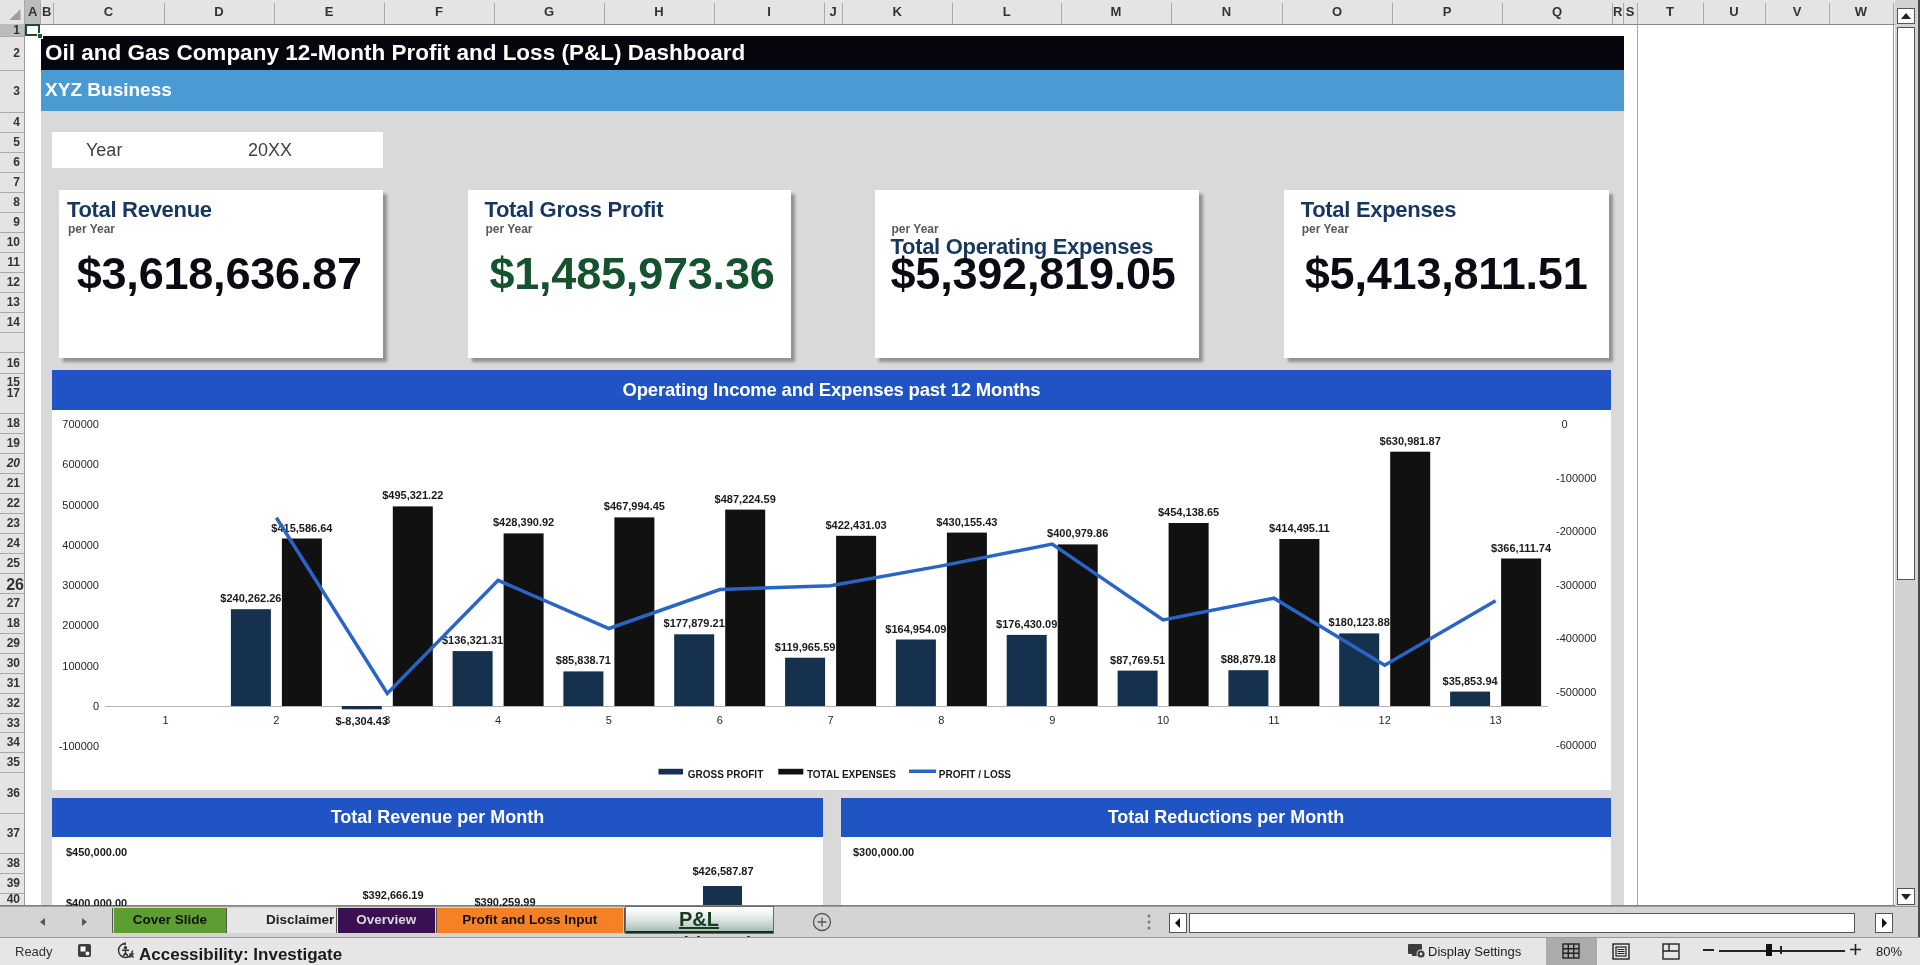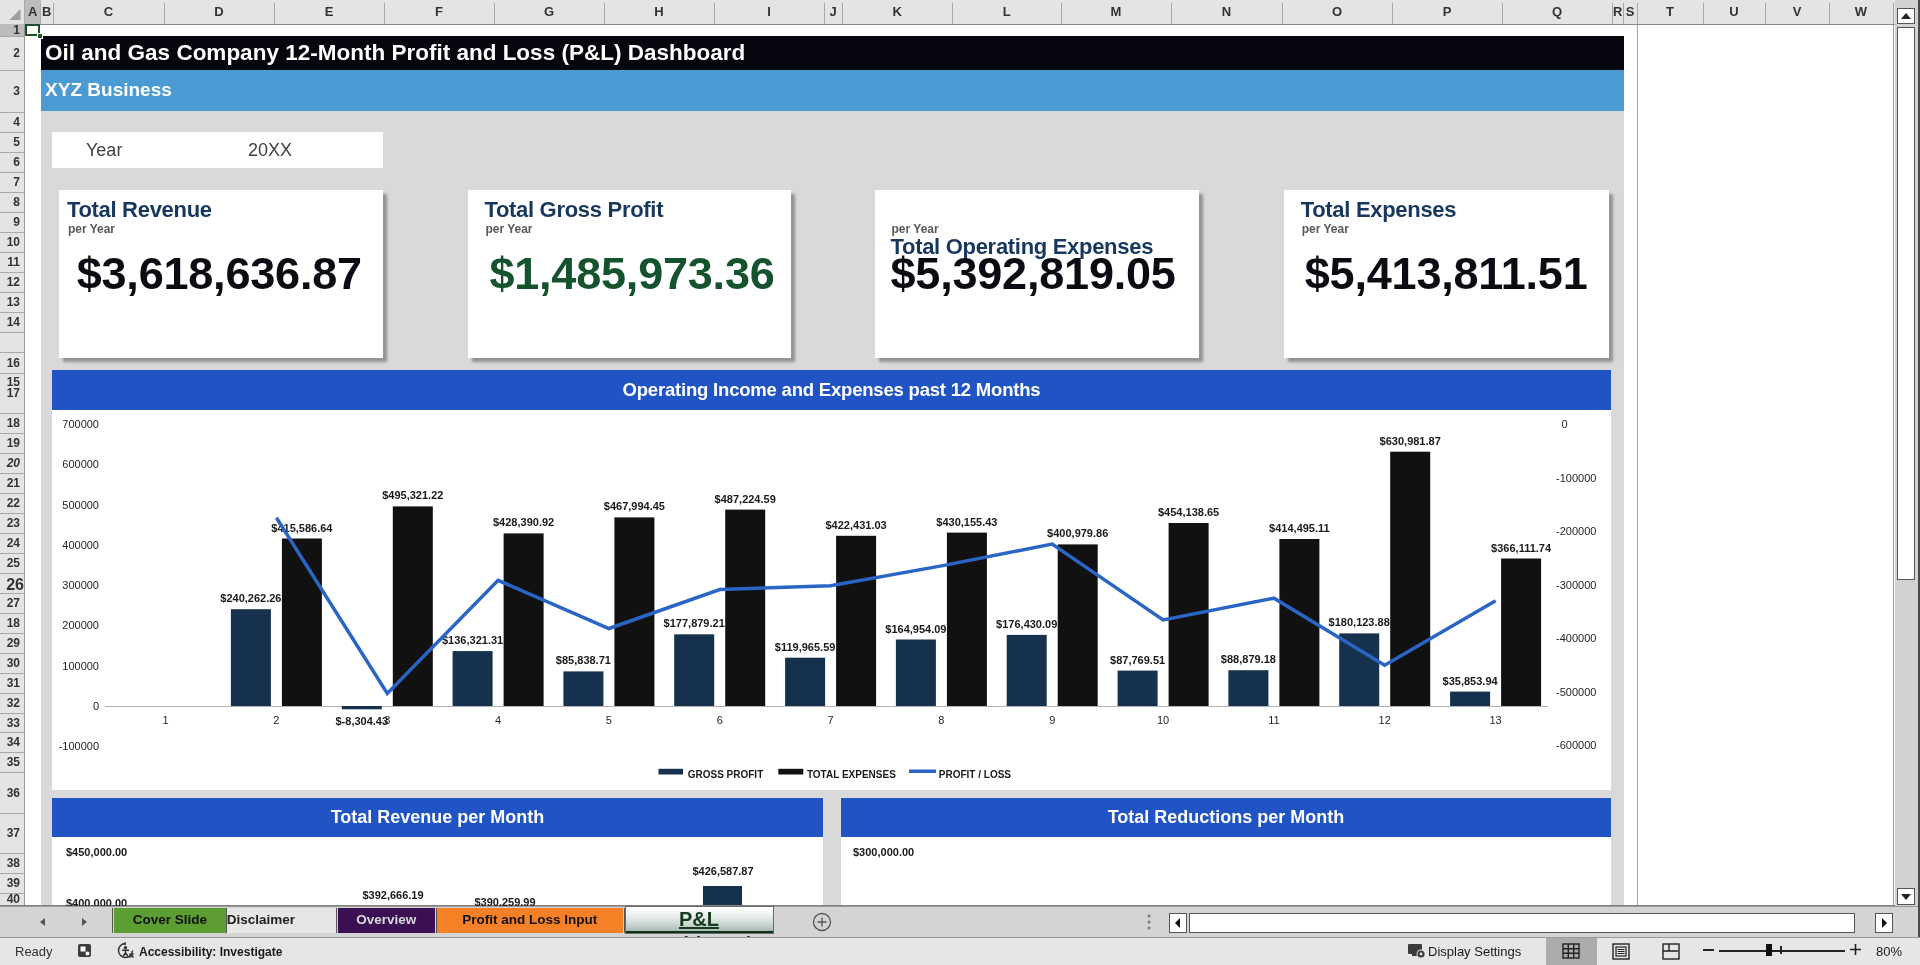--- a/index.html
+++ b/index.html
@@ -307,21 +307,21 @@
 <div class="ab" style="left:0;top:906px;width:1918px;height:31px;background:#d4d4d4;border-top:1px solid #9a9a9a;box-sizing:border-box;"></div>
 <svg class="ab" style="left:37px;top:916px" width="12" height="12">
     <path d="M8 2 L3 6 L8 10 Z" fill="#555"></path>
   </svg>
 <svg class="ab" style="left:78px;top:916px" width="12" height="12">
     <path d="M4 2 L9 6 L4 10 Z" fill="#555"></path>
   </svg>
 <div class="ab" style="left:111.7px;top:908px;width:1px;height:25px;background:#555;"></div>
 <div class="ab" style="left:114.1px;top:908.3px;width:111.6px;height:24.7px;background:#5c9e31;color:#111;font-size:13.5px;font-weight:bold;text-align:center;line-height:24.5px;">Cover Slide</div>
 <div class="ab" style="left:226.2px;top:908px;width:1px;height:25px;background:#555;"></div>
-<div class="ab" style="left:226.7px;top:908.3px;width:109px;height:24.7px;background:#e6e6e6;color:#222;font-size:13.5px;font-weight:bold;line-height:24.5px;">Disclaimer</div>
+<div class="ab" style="left:226.7px;top:908.3px;width:109px;height:24.7px;background:#e6e6e6;color:#222;font-size:13.5px;font-weight:bold;text-align:center;line-height:24.5px;padding-left:19px;">Disclaimer</div>
 <div class="ab" style="left:336.2px;top:908px;width:1px;height:25px;background:#555;"></div>
 <div class="ab" style="left:337.6px;top:908.3px;width:97.5px;height:24.7px;background:#3a1053;color:#d9d9d9;font-size:13.5px;font-weight:bold;text-align:center;line-height:24.5px;">Overview</div>
 <div class="ab" style="left:435.6px;top:908px;width:1px;height:25px;background:#555;"></div>
 <div class="ab" style="left:436.5px;top:908.3px;width:186.5px;height:24.7px;background:#f68026;color:#111;font-size:13.5px;font-weight:bold;text-align:center;line-height:24.5px;">Profit and Loss Input</div>
 <div class="ab" style="left:623.5px;top:908px;width:1px;height:25px;background:#555;"></div>
 <div class="ab" style="left:624.5px;top:906px;width:149px;height:27.5px;background:linear-gradient(#ffffff,#e9efed 35%,#c6d2cf 70%,#9fb0ac);border:1px solid #6a6a6a;box-sizing:border-box;color:#173b1e;font-size:20px;font-weight:bold;text-align:center;line-height:25px;text-decoration:underline;">P&amp;L Dashboard</div>
 <div class="ab" style="left:625.5px;top:930.5px;width:147px;height:2.5px;background:#0e3317;"></div>
 <svg class="ab" style="left:812px;top:912px" width="20" height="20">
     <circle cx="10" cy="10" r="8.5" fill="none" stroke="#555" stroke-width="1.3"></circle>
     <path d="M10 5.5 V14.5 M5.5 10 H14.5" stroke="#555" stroke-width="1.3"></path>
@@ -347,21 +347,21 @@
     <rect x="3.5" y="3.5" width="5" height="5" fill="#fff"></rect>
     <circle cx="10.5" cy="10.5" r="2" fill="#fff"></circle>
   </svg>
 <svg class="ab" style="left:116px;top:941px" width="19" height="19">
     <path d="M9.5 2.5 A7 7 0 1 0 16.5 9.5" fill="none" stroke="#333" stroke-width="1.5"></path>
     <path d="M9.5 0.8 L6.7 3.1 L9.8 4.6 Z" fill="#333"></path>
     <circle cx="9.5" cy="6.8" r="1.7" fill="#333"></circle>
     <path d="M6 9.2 H13 M9.5 9.2 V12 M9.5 12 L7.2 15 M9.5 12 L11.8 15" stroke="#333" stroke-width="1.5" fill="none"></path>
     <path d="M13.5 12.5 L17.5 16.5 M17.5 12.5 L13.5 16.5" stroke="#333" stroke-width="1.6"></path>
   </svg>
-<div class="ab" style="left:139px;top:945px;width:260px;height:16px;color:#1a1a1a;font-size:12px;font-weight:bold;">Accessibility: Investigate</div>
+<div class="ab" style="left:139px;top:945px;width:260px;height:16px;color:#1a1a1a;font-size:17px;font-weight:bold;">Accessibility: Investigate</div>
 <svg class="ab" style="left:1407px;top:943px" width="20" height="17">
     <rect x="1" y="1" width="14" height="10" rx="1" fill="#3c3c3c"></rect>
     <rect x="5" y="11" width="6" height="2" fill="#3c3c3c"></rect>
     <circle cx="14" cy="11" r="4.5" fill="#e6e6e6"></circle>
     <circle cx="14" cy="11" r="3.6" fill="#3c3c3c"></circle>
     <circle cx="14" cy="11" r="1.4" fill="#e6e6e6"></circle>
   </svg>
 <div class="ab" style="left:1428px;top:944px;width:120px;height:16px;color:#1a1a1a;font-size:13px;">Display Settings</div>
 <div class="ab" style="left:1546px;top:938px;width:51px;height:27px;background:#ababab;"></div>
 <svg class="ab" style="left:1562px;top:943px" width="19" height="17">

